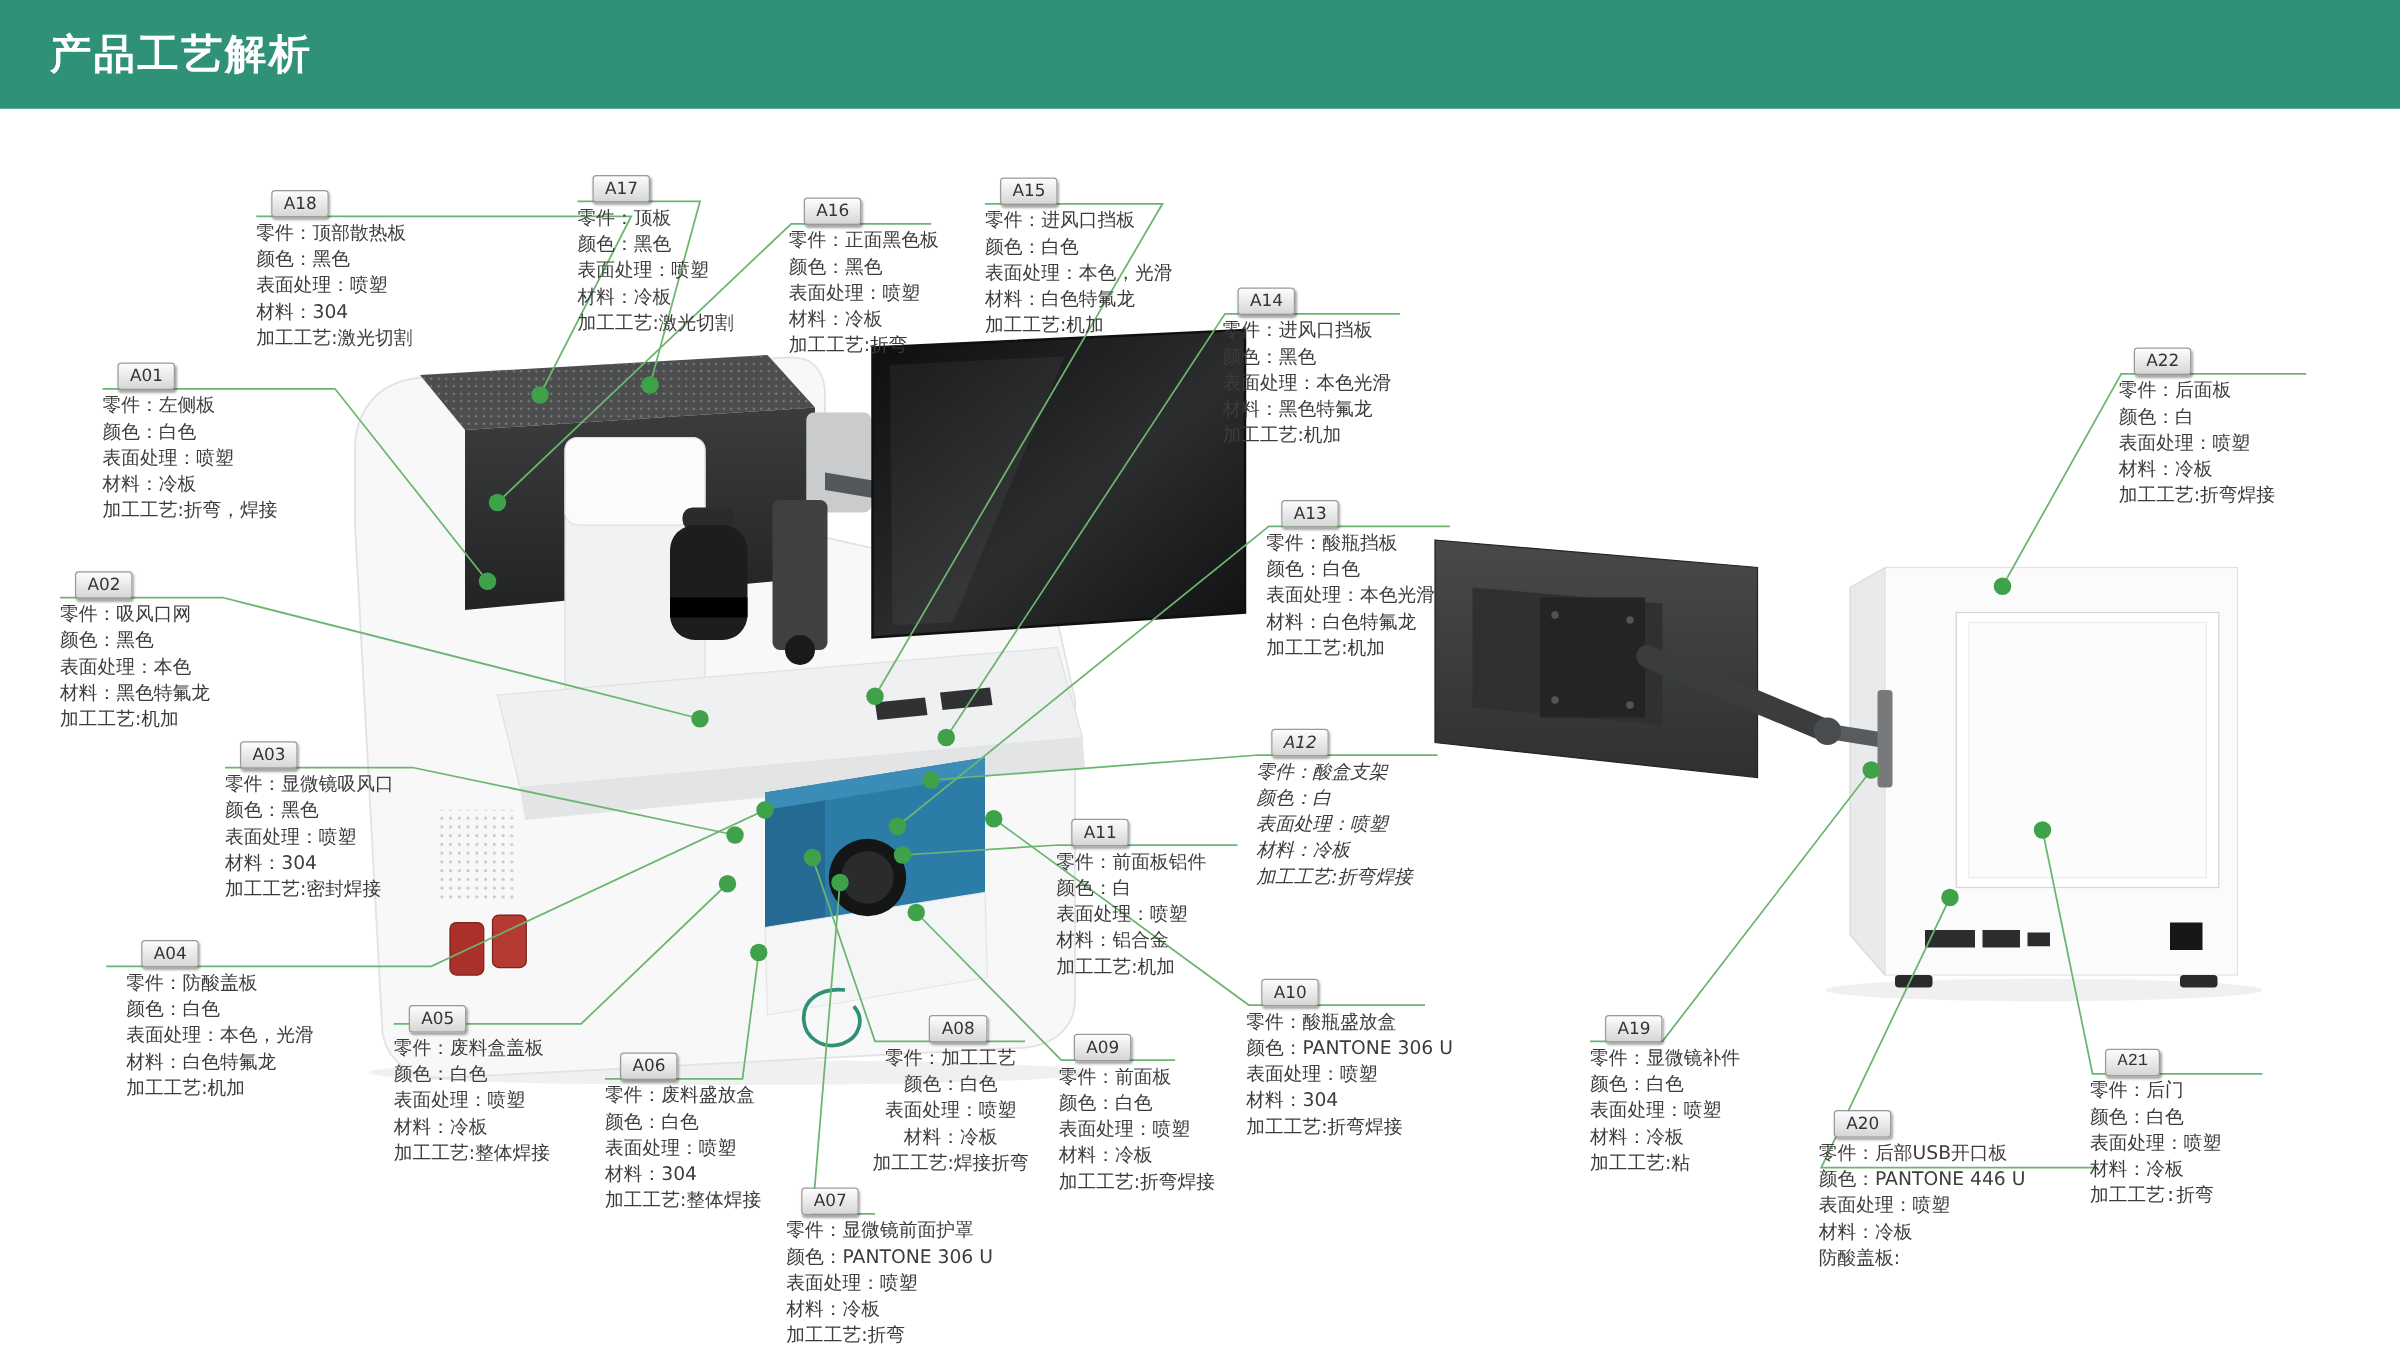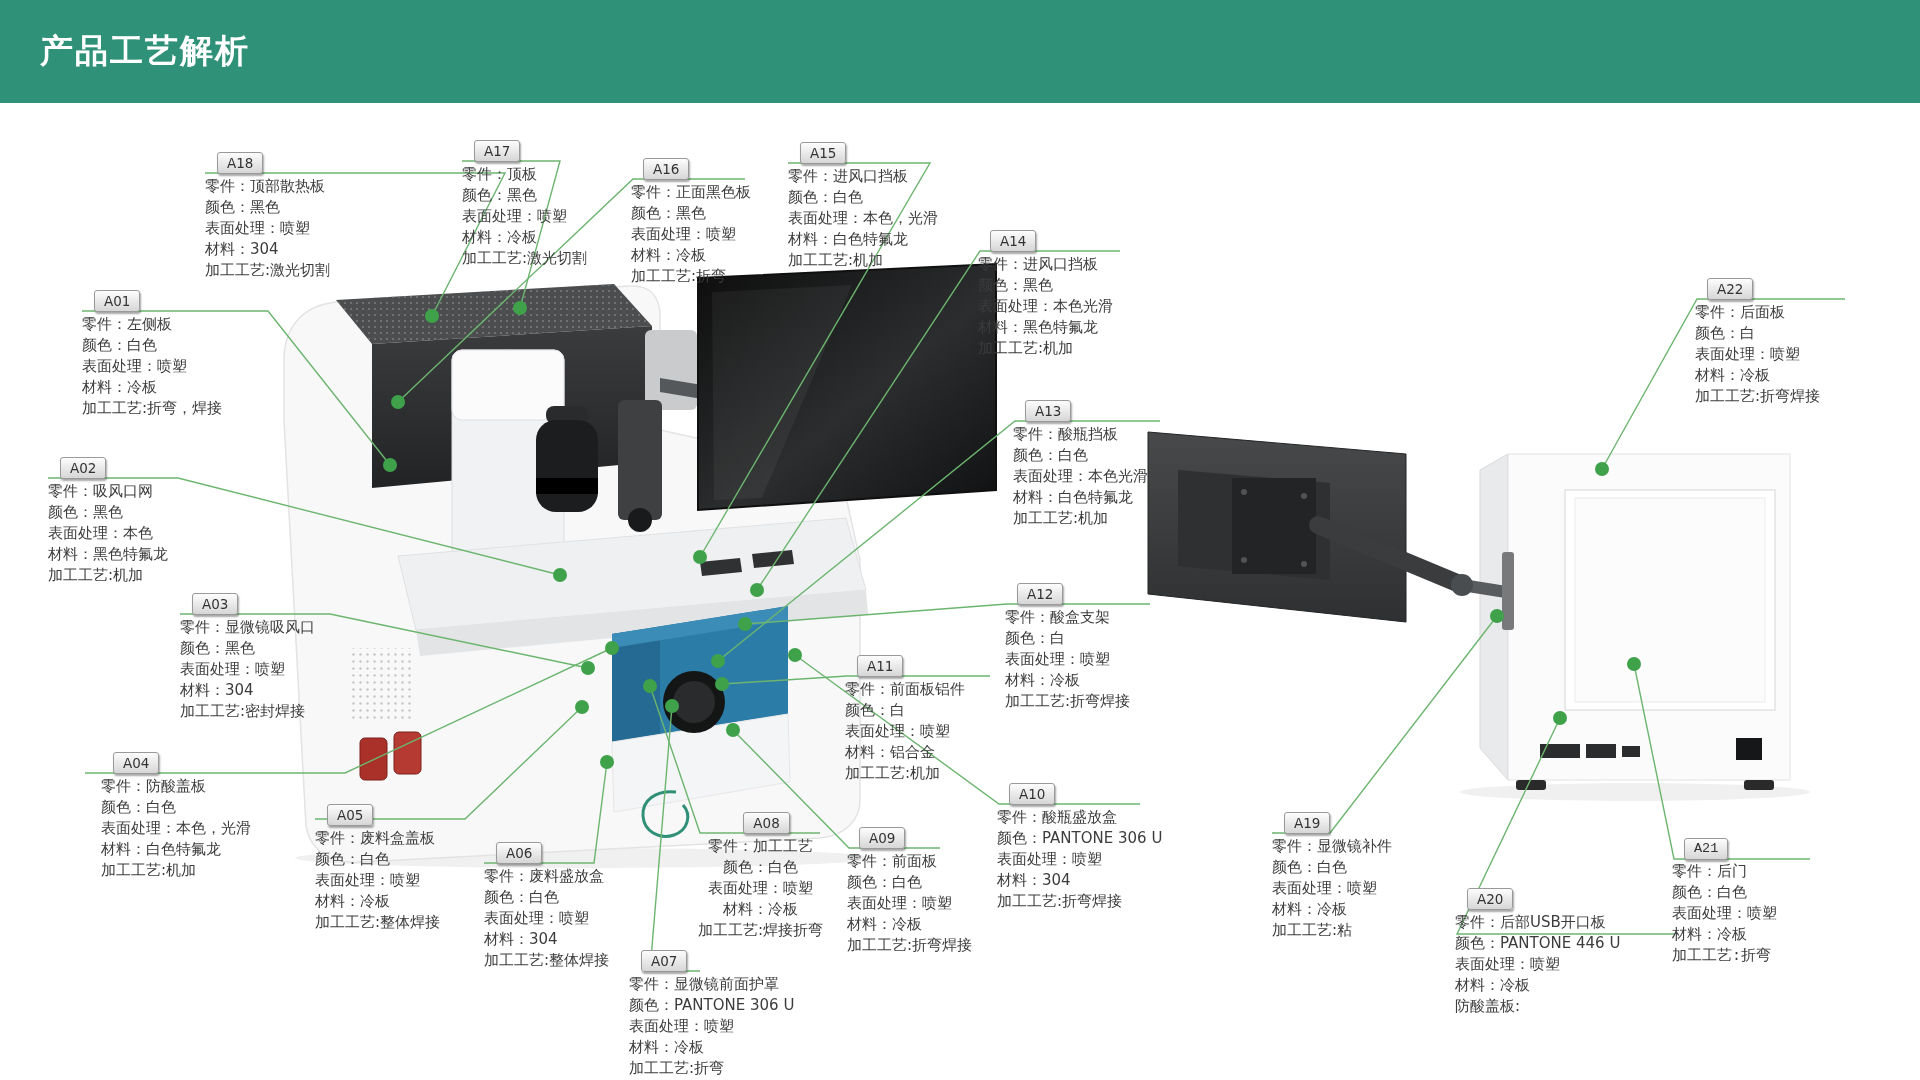--- a/index.html
+++ b/index.html
@@ -1,18 +1,18 @@
 <!DOCTYPE html>
 <html><head>
 <meta charset="utf-8">
 <style>
   html,body{margin:0;padding:0;background:#ffffff;}
   body{font-family:"DejaVu Sans","Liberation Sans",sans-serif;}
   #stage{position:relative;width:1920px;height:1080px;background:#ffffff;overflow:hidden;}
-  header{position:absolute;left:0;top:0;width:1920px;height:103px;display:flex;align-items:center;}
+  header{position:absolute;left:0;top:0;width:1920px;height:87px;display:flex;align-items:center;}
   header h1{margin:0 0 0 40px;color:#ffffff;font-size:33px;font-weight:bold;letter-spacing:2px;}
   #art,#leaders{position:absolute;left:0;top:0;}
   #leaders{pointer-events:none;}
   #callouts{position:absolute;left:0;top:0;width:1920px;height:1080px;}
   .callout{position:absolute;font-size:15px;color:#3c3c3c;line-height:21px;white-space:nowrap;}
   .badge{display:inline-block;margin-left:12px;margin-bottom:2px;padding:0 9px;height:20px;line-height:20px;
          font-size:13.5px;color:#333;background:linear-gradient(#fdfdfd,#d6d6d6);
          border:1px solid #9a9a9a;border-radius:3px;box-shadow:1px 2px 2px rgba(0,0,0,.35);}
   .cl{height:21px;}
 </style>
@@ -167,21 +167,21 @@
       <div class="callout" style="left: 48px; top: 457px;"><span class="badge">A02</span><div class="cl">零件：吸风口网</div><div class="cl">颜色：黑色</div><div class="cl">表面处理：本色</div><div class="cl">材料：黑色特氟龙</div><div class="cl">加工工艺:机加</div></div>
       <div class="callout" style="left: 180px; top: 593px;"><span class="badge">A03</span><div class="cl">零件：显微镜吸风口</div><div class="cl">颜色：黑色</div><div class="cl">表面处理：喷塑</div><div class="cl">材料：304</div><div class="cl">加工工艺:密封焊接</div></div>
       <div class="callout" style="left: 101px; top: 752px;"><span class="badge">A04</span><div class="cl">零件：防酸盖板</div><div class="cl">颜色：白色</div><div class="cl">表面处理：本色，光滑</div><div class="cl">材料：白色特氟龙</div><div class="cl">加工工艺:机加</div></div>
       <div class="callout" style="left: 315px; top: 804px;"><span class="badge">A05</span><div class="cl">零件：废料盒盖板</div><div class="cl">颜色：白色</div><div class="cl">表面处理：喷塑</div><div class="cl">材料：冷板</div><div class="cl">加工工艺:整体焊接</div></div>
       <div class="callout" style="left: 484px; top: 842px;"><span class="badge">A06</span><div class="cl">零件：废料盛放盒</div><div class="cl">颜色：白色</div><div class="cl">表面处理：喷塑</div><div class="cl">材料：304</div><div class="cl">加工工艺:整体焊接</div></div>
       <div class="callout" style="left: 629px; top: 950px;"><span class="badge">A07</span><div class="cl">零件：显微镜前面护罩</div><div class="cl">颜色：PANTONE 306 U</div><div class="cl">表面处理：喷塑</div><div class="cl">材料：冷板</div><div class="cl">加工工艺:折弯</div></div>
       <div class="callout" style="left: 698px; top: 812px; text-align: center;"><span class="badge">A08</span><div class="cl">零件：加工工艺</div><div class="cl">颜色：白色</div><div class="cl">表面处理：喷塑</div><div class="cl">材料：冷板</div><div class="cl">加工工艺:焊接折弯</div></div>
       <div class="callout" style="left: 847px; top: 827px;"><span class="badge">A09</span><div class="cl">零件：前面板</div><div class="cl">颜色：白色</div><div class="cl">表面处理：喷塑</div><div class="cl">材料：冷板</div><div class="cl">加工工艺:折弯焊接</div></div>
       <div class="callout" style="left: 997px; top: 783px;"><span class="badge">A10</span><div class="cl">零件：酸瓶盛放盒</div><div class="cl">颜色：PANTONE 306 U</div><div class="cl">表面处理：喷塑</div><div class="cl">材料：304</div><div class="cl">加工工艺:折弯焊接</div></div>
       <div class="callout" style="left: 845px; top: 655px;"><span class="badge">A11</span><div class="cl">零件：前面板铝件</div><div class="cl">颜色：白</div><div class="cl">表面处理：喷塑</div><div class="cl">材料：铝合金</div><div class="cl">加工工艺:机加</div></div>
-      <div class="callout" style="left: 1005px; top: 583px;"><span class="badge">A12</span><div class="cl">零件：酸盒支架</div><div class="cl">颜色：白</div><div class="cl">表面处理：喷塑</div><div class="cl">材料：冷板</div><div class="cl">加工工艺:折弯焊接</div></div>
+      <div class="callout" style="left: 1005px; top: 583px; font-style: italic;"><span class="badge">A12</span><div class="cl">零件：酸盒支架</div><div class="cl">颜色：白</div><div class="cl">表面处理：喷塑</div><div class="cl">材料：冷板</div><div class="cl">加工工艺:折弯焊接</div></div>
       <div class="callout" style="left: 1013px; top: 400px;"><span class="badge">A13</span><div class="cl">零件：酸瓶挡板</div><div class="cl">颜色：白色</div><div class="cl">表面处理：本色光滑</div><div class="cl">材料：白色特氟龙</div><div class="cl">加工工艺:机加</div></div>
       <div class="callout" style="left: 978px; top: 230px;"><span class="badge">A14</span><div class="cl">零件：进风口挡板</div><div class="cl">颜色：黑色</div><div class="cl">表面处理：本色光滑</div><div class="cl">材料：黑色特氟龙</div><div class="cl">加工工艺:机加</div></div>
       <div class="callout" style="left: 788px; top: 142px;"><span class="badge">A15</span><div class="cl">零件：进风口挡板</div><div class="cl">颜色：白色</div><div class="cl">表面处理：本色，光滑</div><div class="cl">材料：白色特氟龙</div><div class="cl">加工工艺:机加</div></div>
       <div class="callout" style="left: 631px; top: 158px;"><span class="badge">A16</span><div class="cl">零件：正面黑色板</div><div class="cl">颜色：黑色</div><div class="cl">表面处理：喷塑</div><div class="cl">材料：冷板</div><div class="cl">加工工艺:折弯</div></div>
       <div class="callout" style="left: 462px; top: 140px;"><span class="badge">A17</span><div class="cl">零件：顶板</div><div class="cl">颜色：黑色</div><div class="cl">表面处理：喷塑</div><div class="cl">材料：冷板</div><div class="cl">加工工艺:激光切割</div></div>
       <div class="callout" style="left: 205px; top: 152px;"><span class="badge">A18</span><div class="cl">零件：顶部散热板</div><div class="cl">颜色：黑色</div><div class="cl">表面处理：喷塑</div><div class="cl">材料：304</div><div class="cl">加工工艺:激光切割</div></div>
       <div class="callout" style="left: 1272px; top: 812px;"><span class="badge">A19</span><div class="cl">零件：显微镜补件</div><div class="cl">颜色：白色</div><div class="cl">表面处理：喷塑</div><div class="cl">材料：冷板</div><div class="cl">加工工艺:粘</div></div>
       <div class="callout" style="left: 1455px; top: 888px;"><span class="badge">A20</span><div class="cl">零件：后部USB开口板</div><div class="cl">颜色：PANTONE 446 U</div><div class="cl">表面处理：喷塑</div><div class="cl">材料：冷板</div><div class="cl">防酸盖板:</div></div>
       <div class="callout" style="left: 1672px; top: 838px; font-family: Liberation Mono, monospace;"><span class="badge">A21</span><div class="cl">零件：后门</div><div class="cl">颜色：白色</div><div class="cl">表面处理：喷塑</div><div class="cl">材料：冷板</div><div class="cl">加工工艺:折弯</div></div>
       <div class="callout" style="left: 1695px; top: 278px;"><span class="badge">A22</span><div class="cl">零件：后面板</div><div class="cl">颜色：白</div><div class="cl">表面处理：喷塑</div><div class="cl">材料：冷板</div><div class="cl">加工工艺:折弯焊接</div></div>

